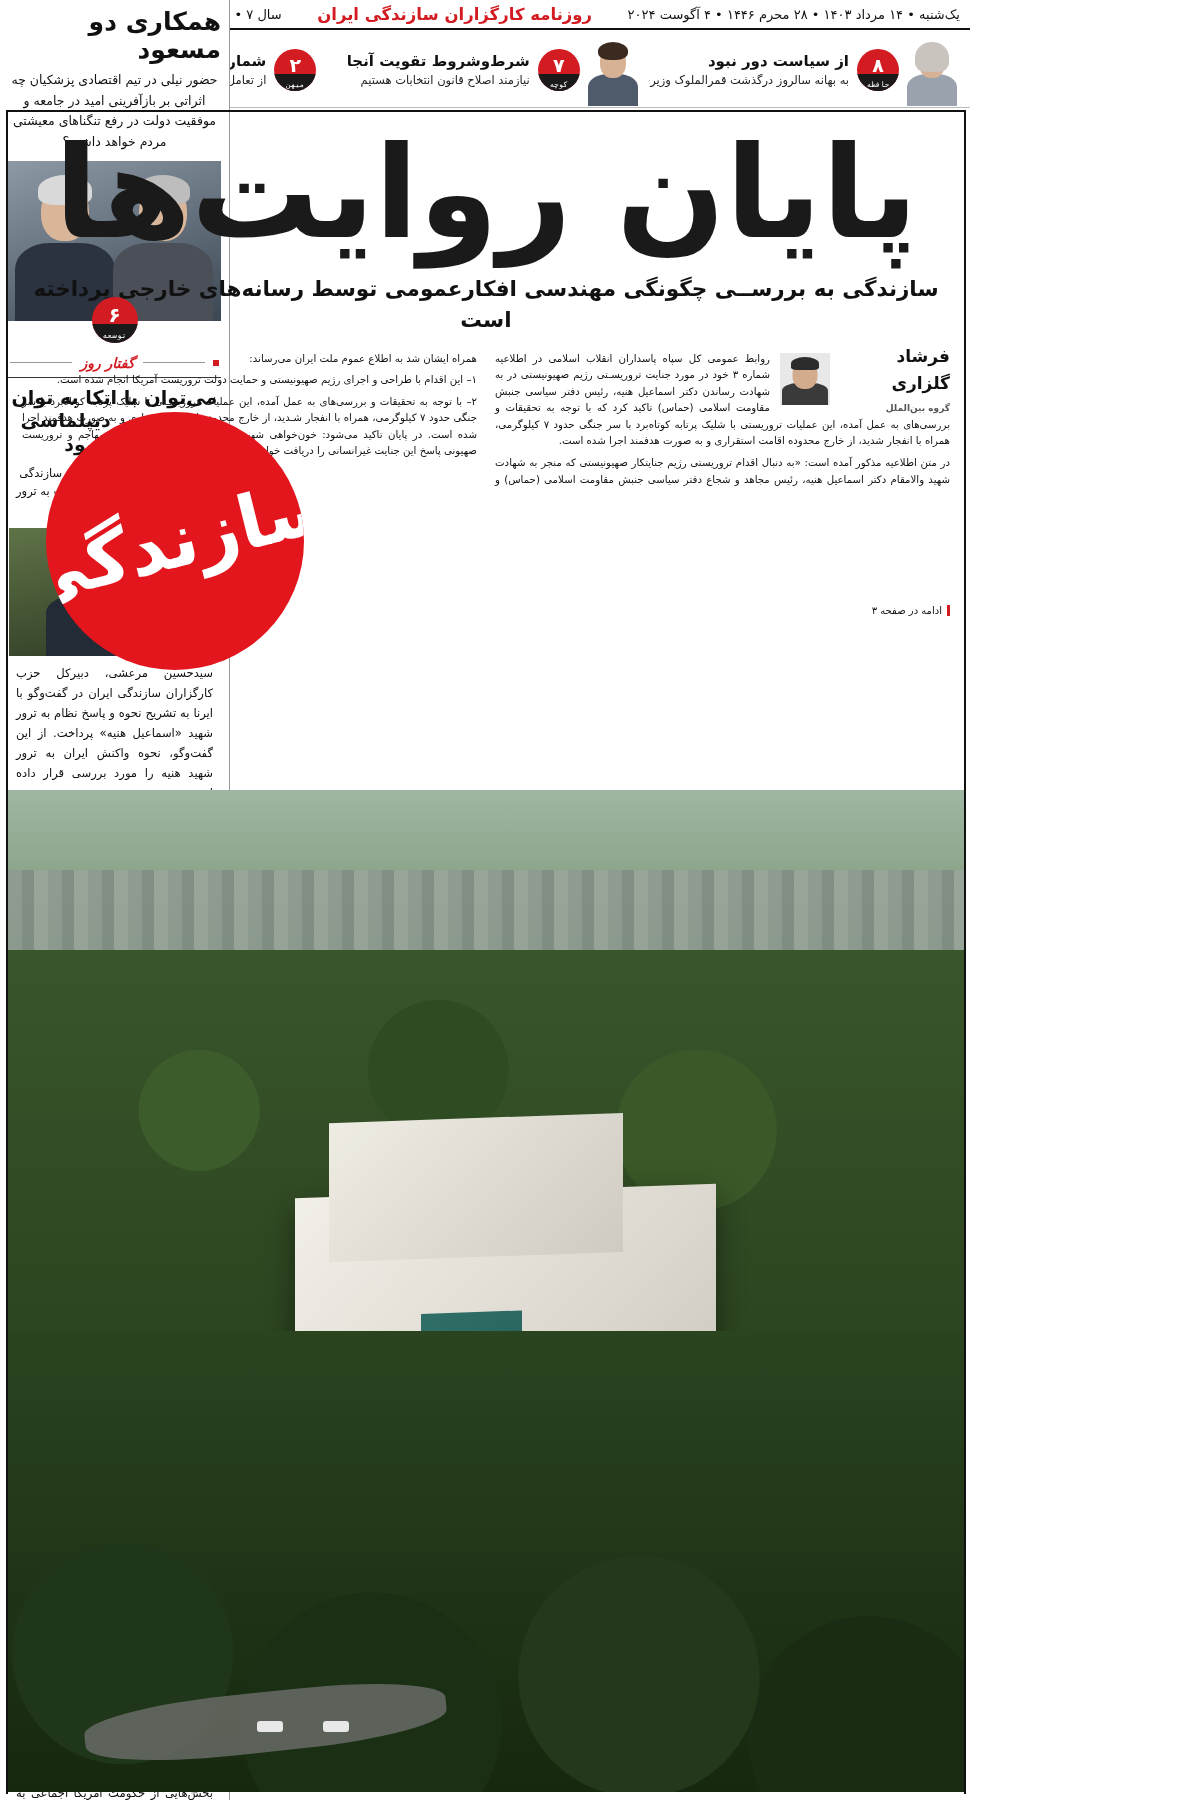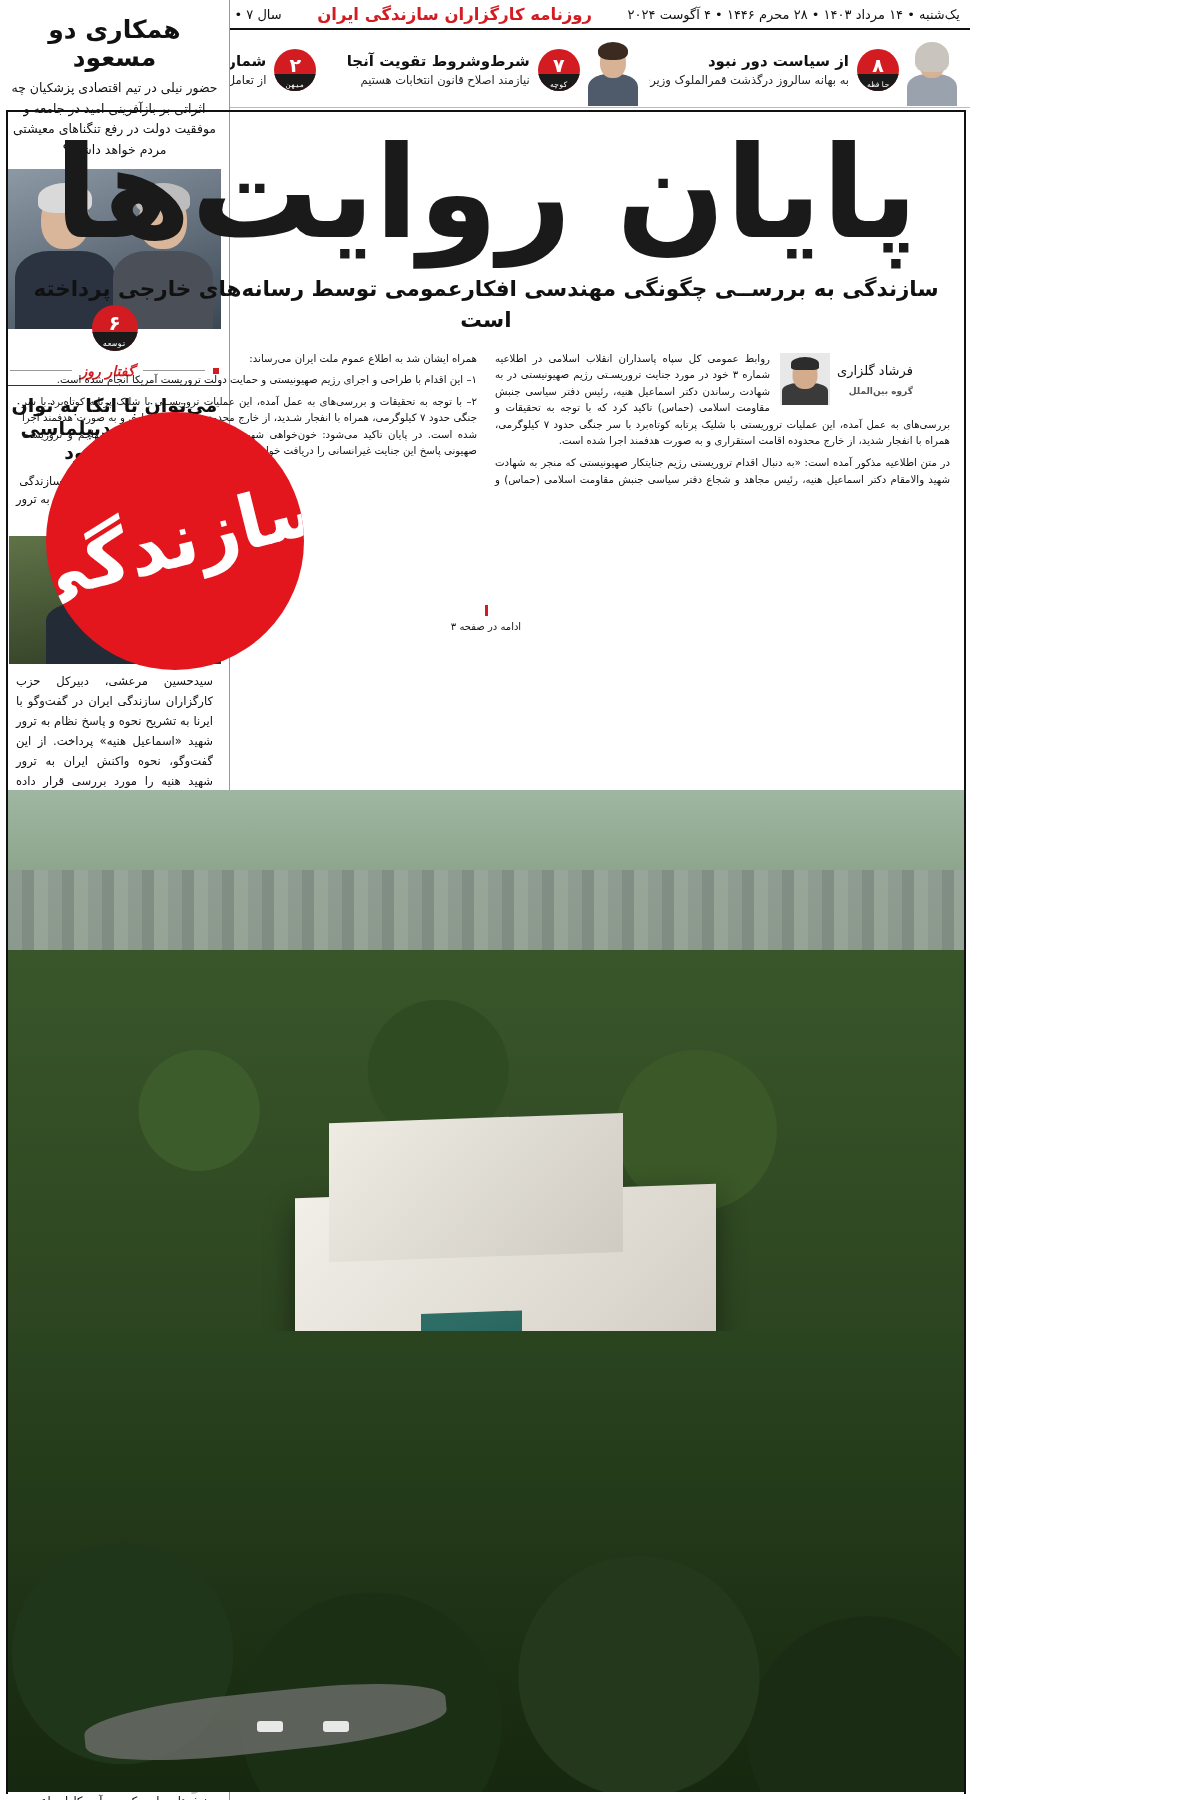--- a/index.html
+++ b/index.html
@@ -95,21 +95,21 @@
 
   
   .sidebar {
     position: absolute; top: 0; left: 0; width: 230px; height: 1800px;
     border-left: none; border-right: 1px solid #999;
     background: #fff; padding: 0;
   }
   .sb-block { padding: 4px 8px 0 8px; }
   .sb-title {
     font-size: 25px; font-weight: bold; color: #111; line-height: 1.12;
-    text-align: center; margin-top: 12px; letter-spacing: -.3px;
+    margin-top: 4px; letter-spacing: -.3px;
   }
   .sb-lede {
     font-size: 12.5px; color: #111; line-height: 1.65;
     text-align: center; margin-top: 6px;
   }
   .sb-photo {
     position: relative; margin-top: 8px; width: 214px; height: 160px;
     overflow: hidden; background: linear-gradient(160deg,#8d9aa6,#3c4754);
   }
   .sb-photo .p1, .sb-photo .p2 {
@@ -213,26 +213,26 @@
     width: 50px; height: 52px; flex: 0 0 50px; position: relative;
     background: #e8e8e8; overflow: hidden;
   }
   .byline-photo .h { position:absolute; top:7px; left:50%; transform:translateX(-50%);
     width:25px; height:29px; border-radius:48% 48% 44% 44%; background:#d3ac8d; }
   .byline-photo .hair { position:absolute; top:4px; left:50%; transform:translateX(-50%);
     width:28px; height:13px; border-radius:50% 50% 20% 20%; background:#2c2c2c; }
   .byline-photo .b { position:absolute; bottom:0; left:50%; transform:translateX(-50%);
     width:46px; height:22px; border-radius:36% 36% 0 0; background:#3a3a3a; }
   .byline-txt { text-align: right; }
-  .byline-name { font-size: 13px; font-weight: normal; color: #111; text-align: right; }
+  .byline-name { font-size: 17px; font-weight: bold; color: #111; text-align: right; }
   .byline-role { font-size: 9px; color: #555; margin-top: 3px; font-weight: bold; }
 
   .cont-note {
     font-size: 10px; color: #111; margin-top: 4px;
-    display: flex; align-items: center; gap: 5px; justify-content: flex-start; flex-direction: column;
+    display: flex; align-items: center; gap: 5px; justify-content: flex-start;
   }
   .cont-note .bar { display:inline-block; width:3px; height:11px; background:#d31b22; }
 
   
   .logo-circle {
     position: absolute; top: 300px; left: 38px;
     width: 258px; height: 258px; border-radius: 50%;
     background: #e3151d; z-index: 6;
     display: flex; align-items: center; justify-content: center;
     overflow: hidden;

